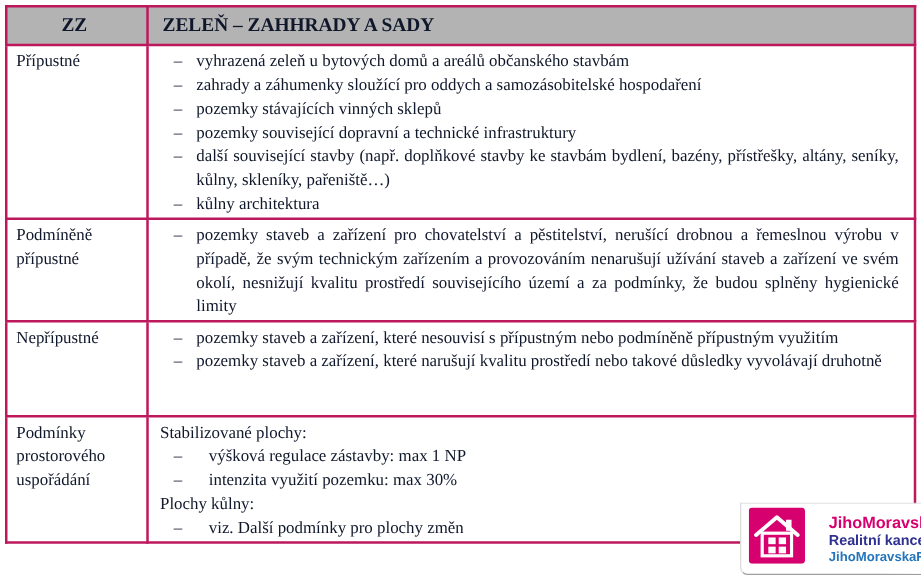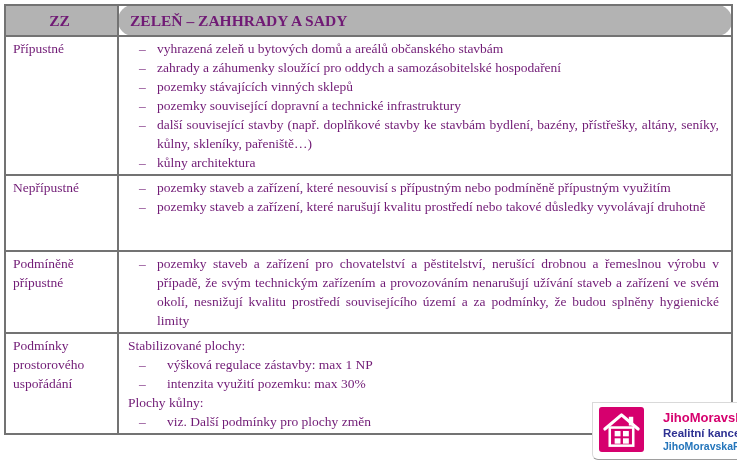--- a/index.html
+++ b/index.html
@@ -6,27 +6,27 @@
   body {
     width:737px; height:468px; background:#ffffff; position:relative;
     font-family:"Liberation Serif","DejaVu Serif",serif;
     overflow:hidden;
   }
   table.zoning {
     position:absolute; left:4px; top:4px; width:729px;
     border-collapse:collapse; table-layout:fixed;
   }
   table.zoning td {
-    border:2px solid #737373; vertical-align:top;
-    font-size:13.5px; line-height:19px; color:#701a75;
+    border:2px solid #be185d; vertical-align:top;
+    font-size:13.5px; line-height:19px; color:#0f172a;
   }
   td.label {
     width:107px; padding:2px 4px 2px 7px; white-space:pre-line;
   }
-  td.content { padding:2px 12px 2px 9px;border-radius:15px; }
+  td.content { padding:2px 12px 2px 9px; }
   tr.hdr td {
     background:var(--header-bg); font-weight:bold; font-size:15.5px;
     height:27px; vertical-align:middle; padding-top:1px; padding-bottom:1px;
   }
   tr.hdr td.label { text-align:center; padding-left:0; }
   tr.hdr td.content { padding-left:11px; }
   .para { min-height:19px; }
   .item { display:flex; }
   .item .dash { flex:0 0 29px; padding-left:11px; box-sizing:border-box; }
   .item.item-sub .dash { flex:0 0 39px; }
@@ -78,40 +78,40 @@
           <div class="item item-bullet">
             <span class="dash">–</span>
             <span class="text just">další související stavby (např. doplňkové stavby ke stavbám bydlení, bazény, přístřešky, altány, seníky, kůlny, skleníky, pařeniště…)</span>
           </div>
           <div class="item item-bullet">
             <span class="dash">–</span>
             <span class="text">kůlny architektura</span>
           </div>
         </td>
       </tr>
+      <tr style="height: 81px;">
+        <td class="label">Podmíněně
+přípustné</td>
+        <td class="content">
+          <div class="item item-bullet">
+            <span class="dash">–</span>
+            <span class="text just">pozemky staveb a zařízení pro chovatelství a pěstitelství, nerušící drobnou a řemeslnou výrobu v případě, že svým technickým zařízením a provozováním nenarušují užívání staveb a zařízení ve svém okolí, nesnižují kvalitu prostředí souvisejícího území a za podmínky, že budou splněny hygienické limity</span>
+          </div>
+        </td>
+      </tr>
       <tr style="height: 76px;">
         <td class="label">Nepřípustné</td>
         <td class="content">
           <div class="item item-bullet">
             <span class="dash">–</span>
             <span class="text just">pozemky staveb a zařízení, které nesouvisí s přípustným nebo podmíněně přípustným využitím</span>
           </div>
           <div class="item item-bullet">
             <span class="dash">–</span>
             <span class="text just">pozemky staveb a zařízení, které narušují kvalitu prostředí nebo takové důsledky vyvolávají druhotně</span>
-          </div>
-        </td>
-      </tr>
-      <tr style="height: 81px;">
-        <td class="label">Podmíněně
-přípustné</td>
-        <td class="content">
-          <div class="item item-bullet">
-            <span class="dash">–</span>
-            <span class="text just">pozemky staveb a zařízení pro chovatelství a pěstitelství, nerušící drobnou a řemeslnou výrobu v případě, že svým technickým zařízením a provozováním nenarušují užívání staveb a zařízení ve svém okolí, nesnižují kvalitu prostředí souvisejícího území a za podmínky, že budou splněny hygienické limity</span>
           </div>
         </td>
       </tr>
       <tr style="height: 95px;">
         <td class="label">Podmínky
 prostorového
 uspořádání</td>
         <td class="content">
           <div class="para">Stabilizované plochy:</div>
           <div class="item item-sub">

